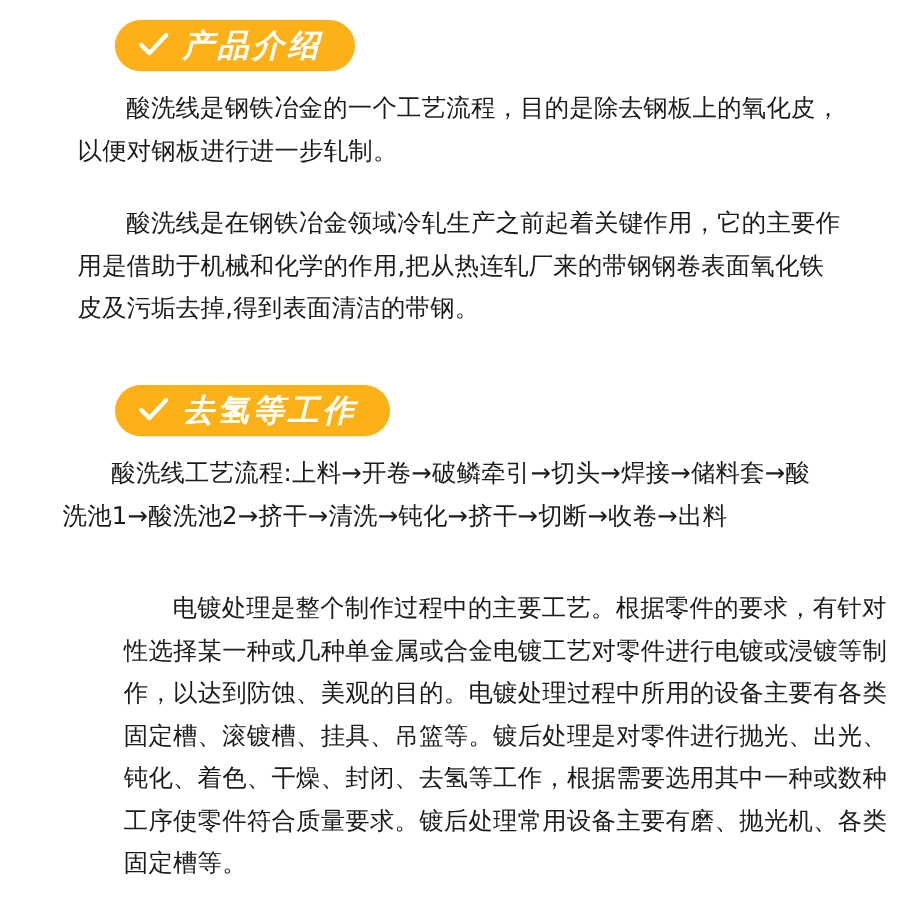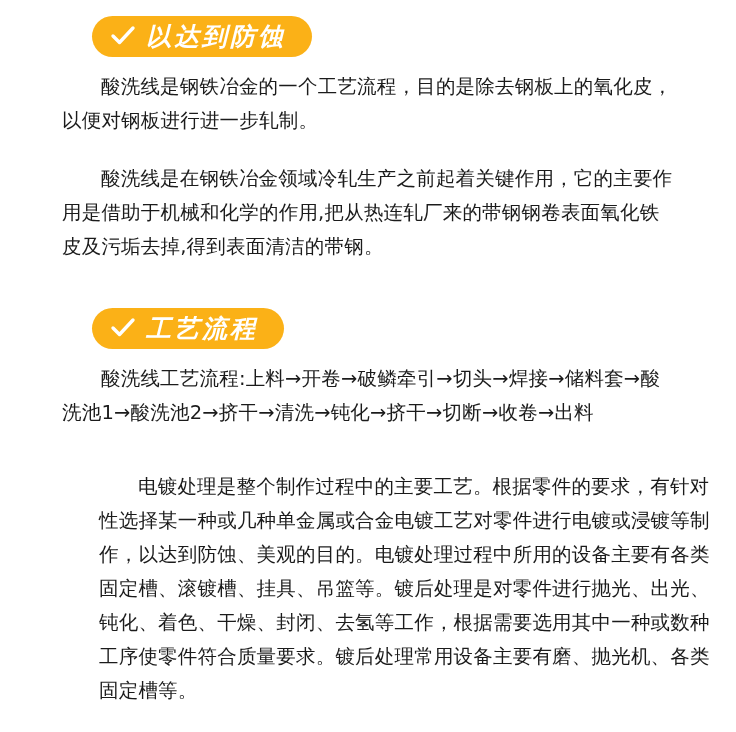--- a/index.html
+++ b/index.html
@@ -55,49 +55,49 @@
     font-family: "DejaVu Sans", sans-serif;
     font-size: 19.5px;
     line-height: 34px;
     color: #1b1b1b;
     margin: 0;
     text-indent: 2em;
     letter-spacing: 0.2px;
   }
   .block-p1 { position: absolute; left: 62px; top: 70px; width: 614px; }
   .block-p2 { position: absolute; left: 62px; top: 162px; width: 614px; }
-  .block-flow { position: absolute; left: 62px; top: 362px; width: 614px; }
+  .block-flow { position: absolute; left: 50px; top: 362px; width: 614px; }
   .block-p3 { position: absolute; left: 62px; top: 470px; width: 614px; margin-left: 37px; }
 </style>
 </head>
 <body>
 
 <div class="page">
 
   <div class="heading-wrap-1">
     <div class="section-heading">
       <span class="heading-check">
         <svg width="26" height="26" viewBox="0 0 26 26" aria-hidden="true">
           <path d="M3 13 L9.5 19.5 L23 5" fill="none" stroke="#ffffff" stroke-width="3.4" stroke-linecap="round" stroke-linejoin="round"></path>
         </svg>
       </span>
-      <span class="heading-text">以达到防蚀</span>
+      <span class="heading-text">产品介绍</span>
     </div>
   </div>
 
   <p class="para block-p2">酸洗线是在钢铁冶金领域冷轧生产之前起着关键作用，它的主要作用是借助于机械和化学的作用,把从热连轧厂来的带钢钢卷表面氧化铁皮及污垢去掉,得到表面清洁的带钢。</p>
   <p class="para block-p1">酸洗线是钢铁冶金的一个工艺流程，目的是除去钢板上的氧化皮，以便对钢板进行进一步轧制。</p>
 
   <div class="heading-wrap-2">
     <div class="section-heading">
       <span class="heading-check">
         <svg width="26" height="26" viewBox="0 0 26 26" aria-hidden="true">
           <path d="M3 13 L9.5 19.5 L23 5" fill="none" stroke="#ffffff" stroke-width="3.4" stroke-linecap="round" stroke-linejoin="round"></path>
         </svg>
       </span>
-      <span class="heading-text">工艺流程</span>
+      <span class="heading-text">去氢等工作</span>
     </div>
   </div>
 
   <p class="para block-flow">酸洗线工艺流程:上料→开卷→破鳞牵引→切头→焊接→储料套→酸洗池1→酸洗池2→挤干→清洗→钝化→挤干→切断→收卷→出料</p>
   <p class="para block-p3">电镀处理是整个制作过程中的主要工艺。根据零件的要求，有针对性选择某一种或几种单金属或合金电镀工艺对零件进行电镀或浸镀等制作，以达到防蚀、美观的目的。电镀处理过程中所用的设备主要有各类固定槽、滚镀槽、挂具、吊篮等。镀后处理是对零件进行抛光、出光、钝化、着色、干燥、封闭、去氢等工作，根据需要选用其中一种或数种工序使零件符合质量要求。镀后处理常用设备主要有磨、抛光机、各类固定槽等。</p>
 
 </div>
 
 </body></html>

